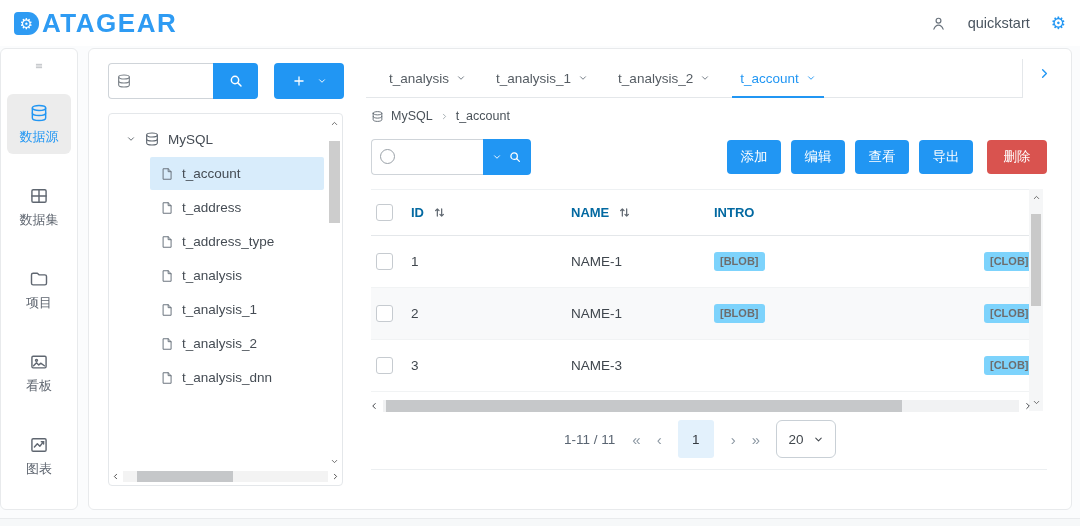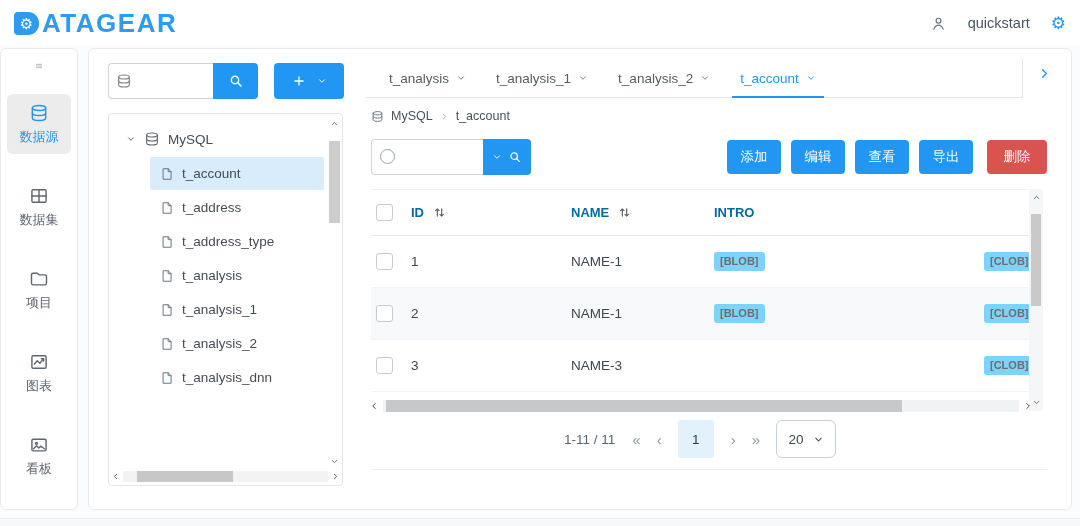--- a/index.html
+++ b/index.html
@@ -230,29 +230,29 @@
     <span>数据集</span>
   </div>
   <div class="side-item">
     <svg class="ic" width="20" height="20">
         <use href="#i-folder"></use>
       </svg>
     <span>项目</span>
   </div>
   <div class="side-item">
     <svg class="ic" width="20" height="20">
-        <use href="#i-chart"></use>
-      </svg>
-    <span>图表</span>
+        <use href="#i-board"></use>
+      </svg>
+    <span>看板</span>
   </div>
   <div class="side-item">
     <svg class="ic" width="20" height="20">
-        <use href="#i-board"></use>
-      </svg>
-    <span>看板</span>
+        <use href="#i-chart"></use>
+      </svg>
+    <span>图表</span>
   </div>
 </aside>
 
 <main class="main-card">
 
   <div class="ds-search-row">
     <span class="ds-input-wrap">
       <svg class="ic in-icon" width="16" height="16">
           <use href="#i-db"></use>
         </svg>

